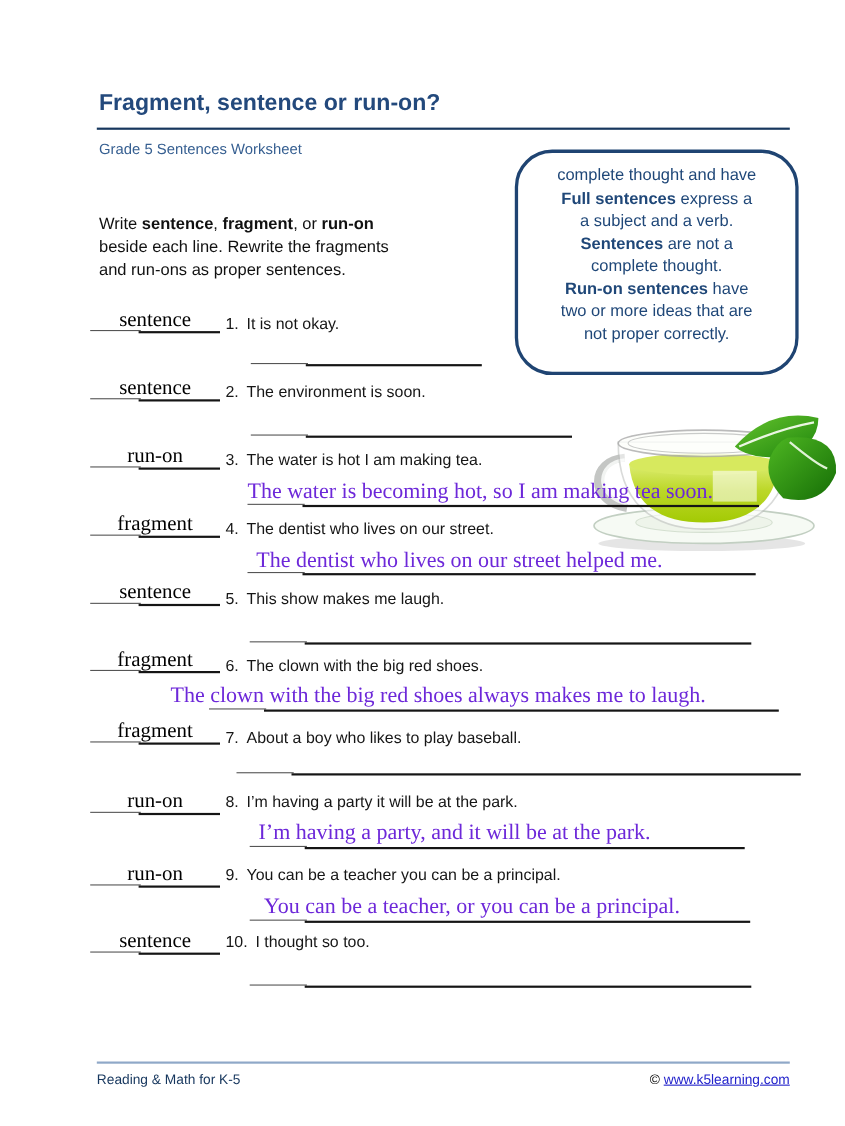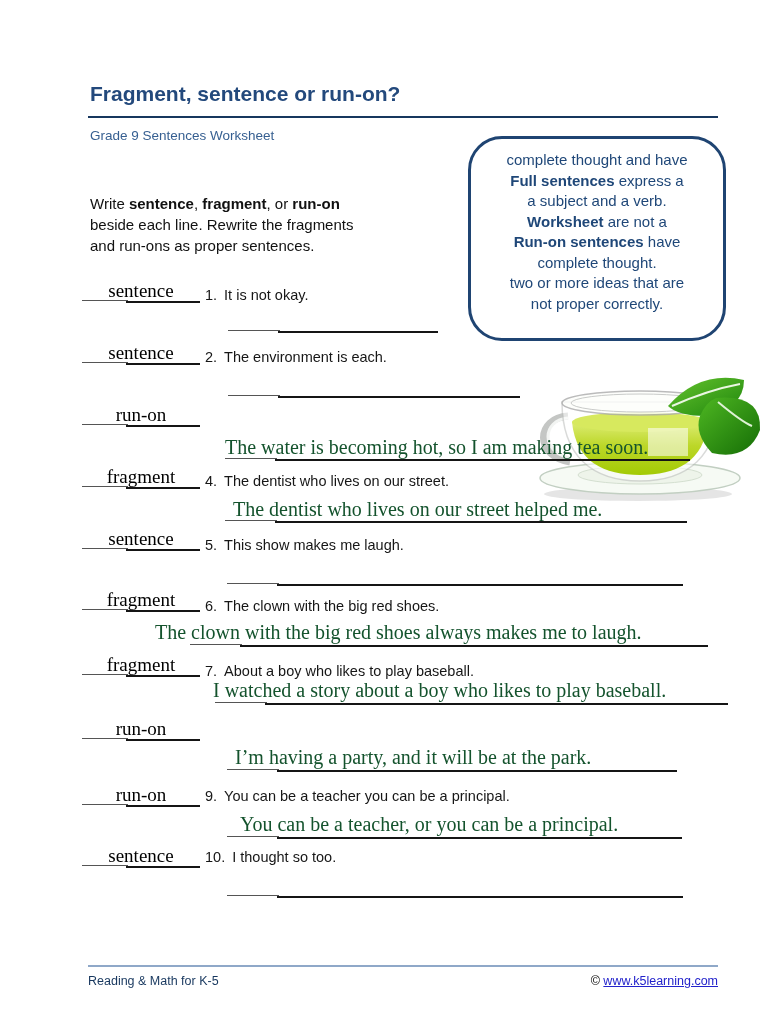--- a/index.html
+++ b/index.html
@@ -26,53 +26,53 @@
   .bline{position:absolute;left:0;right:0;bottom:0;height:3px;}
   .bline .t1{position:absolute;left:0;top:0;width:46px;height:1px;background:#555;}
   .bline .t2{position:absolute;left:44px;right:0;top:1px;height:2px;background:#151515;}
   
   .question{left:205px;font-size:14.5px;color:#161616;white-space:nowrap;}
   .q-num{display:inline-block;margin-right:7px;}
   
   .rline{height:3px;}
   .rline .t1{position:absolute;left:0;top:0;width:52px;height:1px;background:#555;}
   .rline .t2{position:absolute;left:50px;right:0;top:1px;height:2px;background:#151515;}
-  .rtext{font-family:"Liberation Serif",serif;font-size:20px;color:#14532d;white-space:nowrap;z-index:3;}
+  .rtext{font-family:"Liberation Serif",serif;font-size:20px;color:#6d28d9;white-space:nowrap;z-index:3;}
   
   .teacup{left:520px;top:364px;width:246px;height:140px;z-index:1;}
   
   .footer-rule{left:88px;top:965px;width:630px;height:2px;background:#8fa8c8;}
   .footer{left:88px;top:974px;width:630px;display:flex;justify-content:space-between;
           font-size:12.5px;}
   .footer-left{color:#17375e;}
   .footer-right{color:#000;}
   .footer-right a{color:#2323cb;}
 </style>
 </head>
 <body>
 
 <div class="page">
 
   <div class="abs title">Fragment, sentence or run-on?</div>
   <div class="abs title-rule"></div>
-  <div class="abs subtitle">Grade 9 Sentences Worksheet</div>
+  <div class="abs subtitle">Grade 5 Sentences Worksheet</div>
 
   <div class="abs instructions">
     <div><span>Write </span><b>sentence</b><span>, </span><b>fragment</b><span>, or </span><b>run-on</b></div>
     <div>beside each line. Rewrite the fragments</div>
     <div>and run-ons as proper sentences.</div>
   </div>
 
   <div class="abs info-box">
     <div><b></b><span>complete thought and have</span></div>
     <div><b>Full sentences</b><span> express a</span></div>
     <div><b></b><span>a subject and a verb.</span></div>
-    <div><b>Worksheet</b><span> are not a</span></div>
+    <div><b>Sentences</b><span> are not a</span></div>
+    <div><b></b><span>complete thought.</span></div>
     <div><b>Run-on sentences</b><span> have</span></div>
-    <div><b></b><span>complete thought.</span></div>
     <div><b></b><span>two or more ideas that are</span></div>
     <div><b></b><span>not proper correctly.</span></div>
   </div>
 
   <svg class="abs teacup" viewBox="0 0 246 140">
     <defs>
       <linearGradient id="tea" x1="0" y1="0" x2="0" y2="1">
         <stop offset="0" stop-color="#dcec72"></stop>
           <stop offset="0.45" stop-color="#bcd728"></stop>
           <stop offset="1" stop-color="#a3ca04"></stop>
@@ -119,34 +119,37 @@
     </div>
 
   <div class="abs answer" style="top:342px">
     <span class="ans-text">sentence</span>
     <span class="bline">
         <i class="t1"></i>
         <i class="t2"></i>
       </span>
   </div>
   <div class="abs question" style="top:349px">
-    <span class="q-num">2.</span><span>The environment is each.</span>
+    <span class="q-num">2.</span><span>The environment is soon.</span>
   </div>
   <div class="abs rline" style="top:395px;left:228px;width:292px">
       <i class="t1"></i>
       <i class="t2"></i>
     </div>
 
   <div class="abs answer" style="top:404px">
     <span class="ans-text">run-on</span>
     <span class="bline">
         <i class="t1"></i>
         <i class="t2"></i>
       </span>
   </div>
+  <div class="abs question" style="top:411px">
+    <span class="q-num">3.</span><span>The water is hot I am making tea.</span>
+  </div>
   <div class="abs rtext" style="top:436px;left:225px">The water is becoming hot, so I am making tea soon.</div>
   <div class="abs rline" style="top:458px;left:225px;width:465px;z-index:2">
       <i class="t1"></i>
       <i class="t2"></i>
     </div>
 
   <div class="abs answer" style="top:466px">
     <span class="ans-text">fragment</span>
     <span class="bline">
         <i class="t1"></i>
@@ -196,32 +199,34 @@
   <div class="abs answer" style="top:654px">
     <span class="ans-text">fragment</span>
     <span class="bline">
         <i class="t1"></i>
         <i class="t2"></i>
       </span>
   </div>
   <div class="abs question" style="top:663px">
     <span class="q-num">7.</span><span>About a boy who likes to play baseball.</span>
   </div>
-  <div class="abs rtext" style="top:679px;left:213px">I watched a story about a boy who likes to play baseball.</div>
   <div class="abs rline" style="top:702px;left:215px;width:513px;z-index:2">
       <i class="t1"></i>
       <i class="t2"></i>
     </div>
 
   <div class="abs answer" style="top:718px">
     <span class="ans-text">run-on</span>
     <span class="bline">
         <i class="t1"></i>
         <i class="t2"></i>
       </span>
+  </div>
+  <div class="abs question" style="top:722px">
+    <span class="q-num">8.</span><span>I’m having a party it will be at the park.</span>
   </div>
   <div class="abs rtext" style="top:746px;left:235px">I’m having a party, and it will be at the park.</div>
   <div class="abs rline" style="top:769px;left:227px;width:450px;z-index:2">
       <i class="t1"></i>
       <i class="t2"></i>
     </div>
 
   <div class="abs answer" style="top:784px">
     <span class="ans-text">run-on</span>
     <span class="bline">

